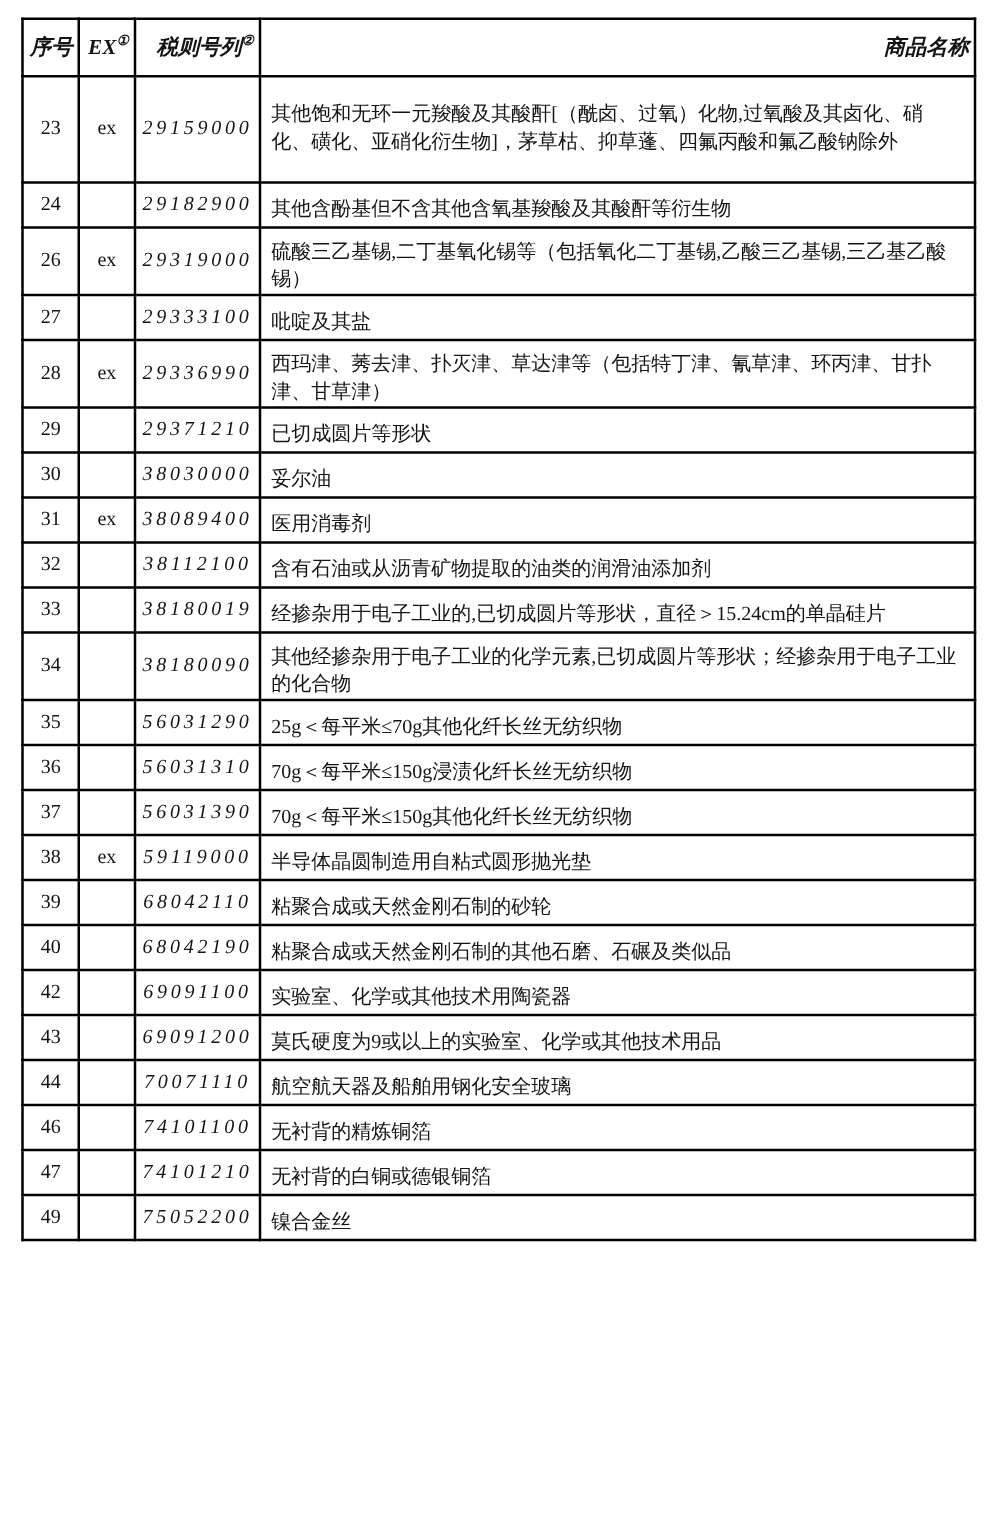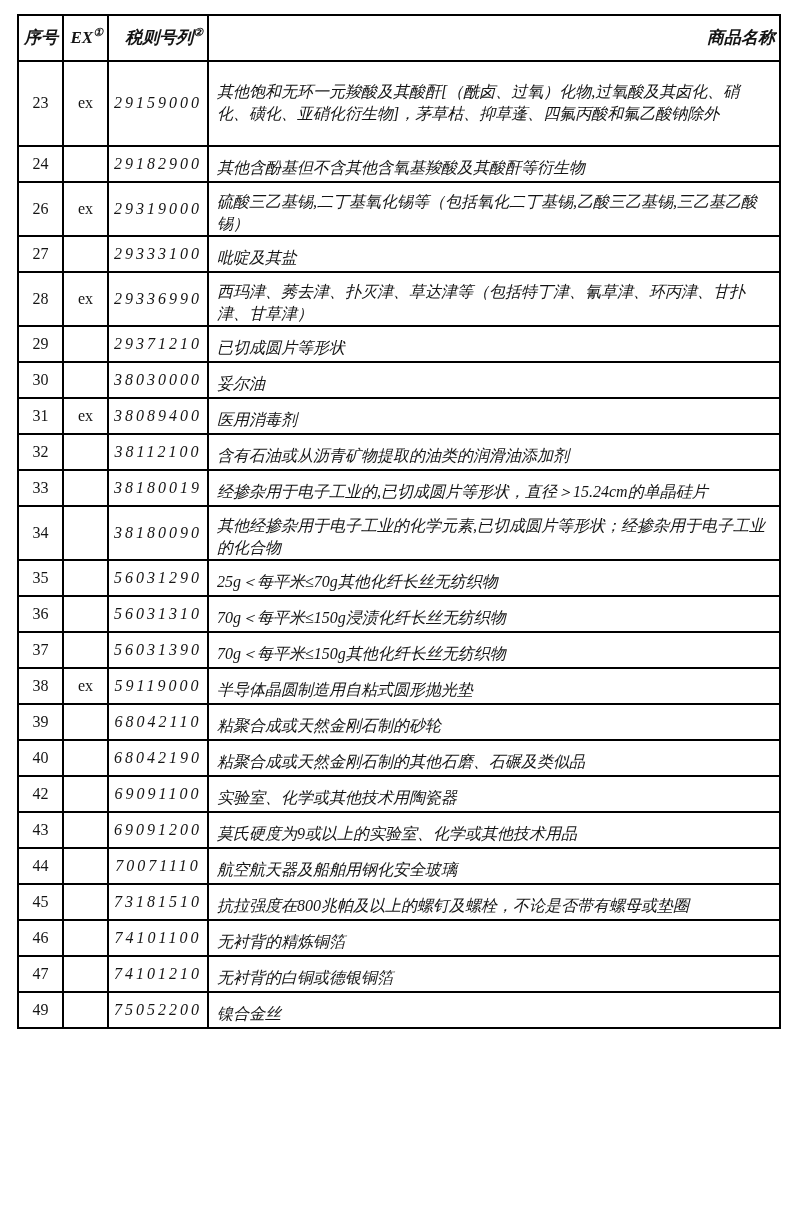--- a/index.html
+++ b/index.html
@@ -46,21 +46,20 @@
     padding: 8px 2px;
   }
   td.c-code {
     letter-spacing: 3px;
     font-style: italic;
   }
   td.c-name {
     text-align: left;
     padding: 8px 10px 0 8px;
     line-height: 1.38;
-    font-style: italic;
   }
   tr.tall td {
     padding-top: 19px;
     padding-bottom: 19px;
   }
 </style>
 </head>
 <body>
 
 <div class="page">
@@ -215,26 +214,20 @@
     <td class="c-name">莫氏硬度为9或以上的实验室、化学或其他技术用品</td>
   </tr>
 
   <tr>
     <td class="c-no">44</td>
     <td class="c-ex"></td>
     <td class="c-code">70071110</td>
     <td class="c-name">航空航天器及船舶用钢化安全玻璃</td>
   </tr>
 
-  <tr>
-    <td class="c-no">45</td>
-    <td class="c-ex"></td>
-    <td class="c-code">73181510</td>
-    <td class="c-name">抗拉强度在800兆帕及以上的螺钉及螺栓，不论是否带有螺母或垫圈</td>
-  </tr>
 
   <tr>
     <td class="c-no">46</td>
     <td class="c-ex"></td>
     <td class="c-code">74101100</td>
     <td class="c-name">无衬背的精炼铜箔</td>
   </tr>
 
   <tr>
     <td class="c-no">47</td>

